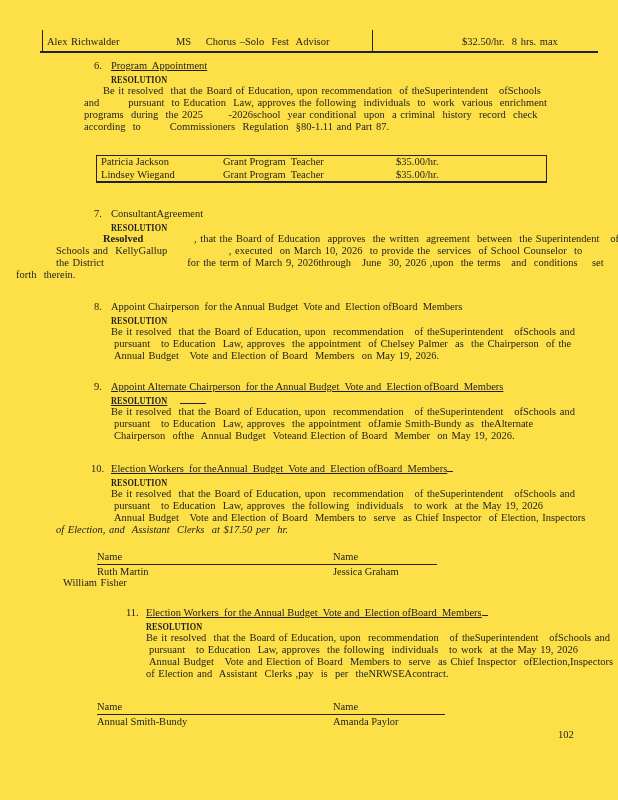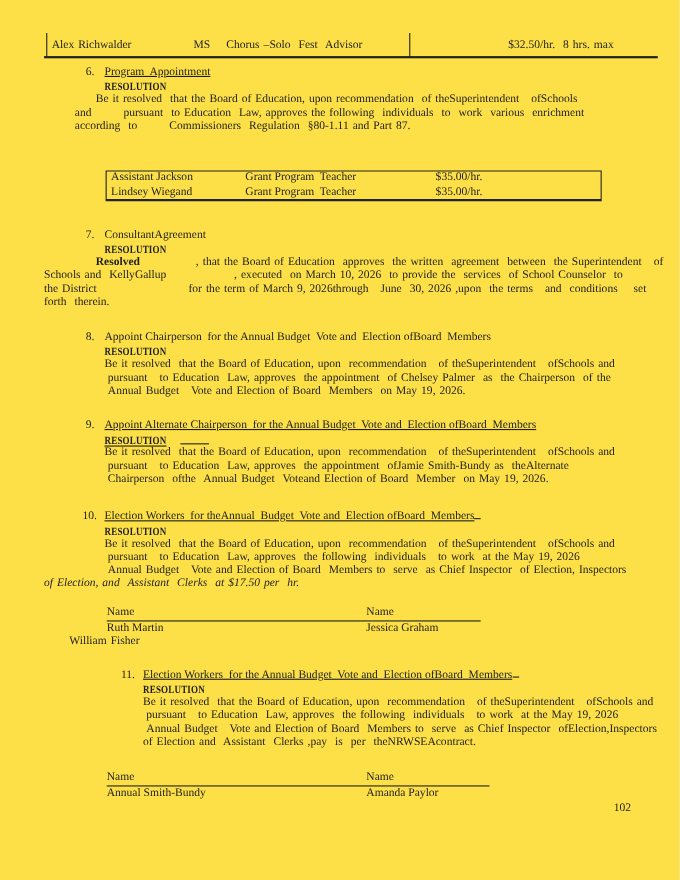--- a/index.html
+++ b/index.html
@@ -6,21 +6,21 @@
   .page{
     position:relative;
     width:618px;height:800px;
     background:#fde047;
     font-family:"Liberation Serif", serif;
     color:#1d1d1f;
     overflow:hidden;
   }
   .abs{position:absolute;}
   .t{font-size:10.5px;line-height:12.3px;white-space:pre;word-spacing:1px;}
-  .item{left:0;width:530px;}
+  .item{left:16px;width:530px;}
   .titleline{font-size:10.5px;line-height:12.3px;white-space:pre;padding-left:78px;}
   .titleline.two{padding-left:75px;}
   .num{display:inline-block;width:17px;}
   .titleline.two .num{width:20px;}
   .u{text-decoration:underline;}
   .b{font-weight:bold;}
   .resline{line-height:12.3px;margin-left:95px;height:12.3px;}
   .res{display:inline-block;font-weight:bold;font-size:10px;letter-spacing:.2px;
        transform:scaleX(.82);transform-origin:0 60%;white-space:pre;}
   .res.u{text-decoration:underline;}
@@ -53,45 +53,46 @@
   <div class="abs hline" style="left:40px;top:51px;width:558px;height:2px;"></div>
   <div class="abs t" style="left:47px;top:36px;">Alex Richwalder</div>
   <div class="abs t" style="left:176px;top:36px;">MS    Chorus –Solo  Fest  Advisor</div>
   <div class="abs t" style="left:462px;top:36px;">$32.50/hr.  8 hrs. max</div>
 
   <div class="abs item" style="top:60px;">
     <div class="titleline"><span class="num">6.</span><span class="u">Program  Appointment</span></div>
     <div class="resline"><span class="res">RESOLUTION</span></div>
     <div class="t" style="margin-left:87px;">Be it resolved  that the Board of Education, upon recommendation  of theSuperintendent   ofSchools</div>
     <div class="t" style="margin-left:68px;">and        pursuant  to Education  Law, approves the following  individuals  to  work  various  enrichment</div>
+    <div class="t" style="margin-left:68px;">programs  during  the 2025       -2026school  year conditional  upon  a criminal  history  record  check</div>
     <div class="t" style="margin-left:68px;">according  to        Commissioners  Regulation  §80-1.11 and Part 87.</div>
   </div>
 
   <div class="abs stafftable" style="left:96px;top:155px;width:451px;">
     <div class="stbody">
       <div class="trow">
-        <span class="c1">Assistant Jackson</span>
+        <span class="c1">Patricia Jackson</span>
         <span class="c2">Grant Program  Teacher</span>
         <span class="c3">$35.00/hr.</span>
       </div>
       <div class="trow">
         <span class="c1">Lindsey Wiegand</span>
         <span class="c2">Grant Program  Teacher</span>
         <span class="c3">$35.00/hr.</span>
       </div>
     </div>
   </div>
 
   <div class="abs item" style="top:208px;">
     <div class="titleline"><span class="num">7.</span><span>ConsultantAgreement</span></div>
     <div class="resline"><span class="res">RESOLUTION</span></div>
     <div class="t" style="margin-left:87px;"><span class="b">Resolved</span><span>              , that the Board of Education  approves  the written  agreement  between  the Superintendent   of</span></div>
     <div class="t" style="margin-left:40px;">Schools and  KellyGallup                 , executed  on March 10, 2026  to provide the  services  of School Counselor  to</div>
     <div class="t" style="margin-left:40px;">the District                       for the term of March 9, 2026through   June  30, 2026 ,upon  the terms   and  conditions    set</div>
-    <div class="t" style="margin-left:40px;">forth  therein.</div>
+    <div class="t" style="">forth  therein.</div>
   </div>
 
   <div class="abs item" style="top:301px;">
     <div class="titleline"><span class="num">8.</span><span>Appoint Chairperson  for the Annual Budget  Vote and  Election ofBoard  Members</span></div>
     <div class="resline"><span class="res">RESOLUTION</span></div>
     <div class="t" style="margin-left:95px;">Be it resolved  that the Board of Education, upon  recommendation   of theSuperintendent   ofSchools and</div>
     <div class="t" style="margin-left:98px;">pursuant   to Education  Law, approves  the appointment  of Chelsey Palmer  as  the Chairperson  of the</div>
     <div class="t" style="margin-left:98px;">Annual Budget   Vote and Election of Board  Members  on May 19, 2026.</div>
   </div>
 

